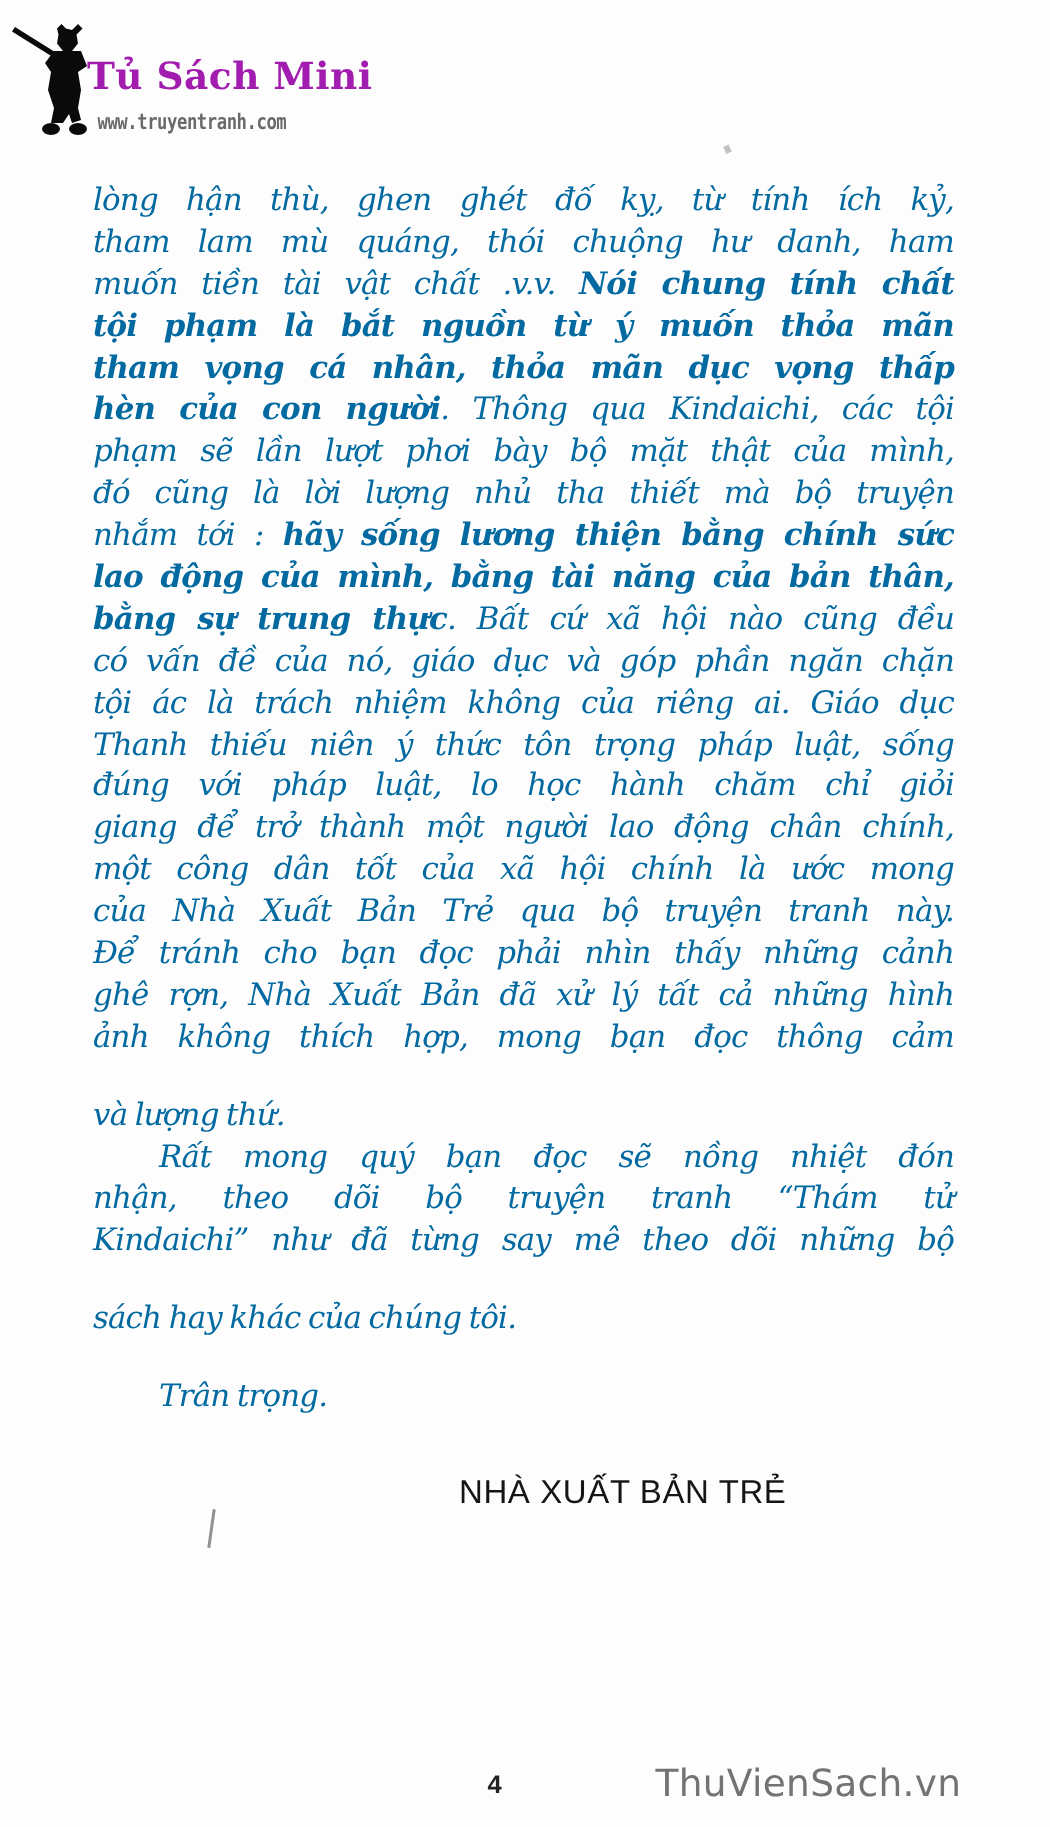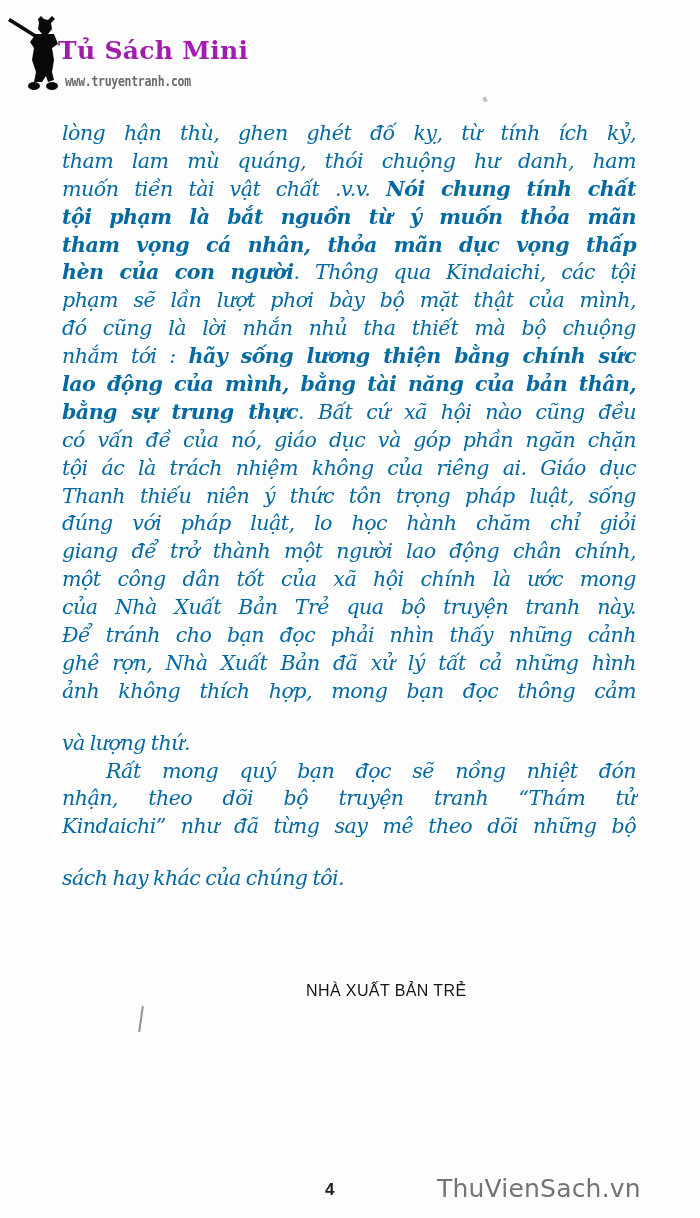--- a/index.html
+++ b/index.html
@@ -69,21 +69,21 @@
       word-spacing: -1px;
     }
     .line.last { text-align-last: left; margin-top: 24px; }
     .line.indent { padding-left: 44px; }
     .line b { font-weight: bold; }
     .signature {
       position: absolute;
       left: 306px;
       top: 982px;
       font-family: "Liberation Sans", sans-serif;
-      font-size: 16px;
+      font-size: 22px;
       letter-spacing: 0.4px;
       color: #151515;
       white-space: nowrap;
     }
     .stray-mark {
       position: absolute;
       left: 140px;
       top: 1006px;
       width: 2px;
       height: 26px;
@@ -143,39 +143,40 @@
 <div class="stray-dot"></div>
 
 <div class="body-text" id="body-text">
     <span class="line"><span>lòng hận thù, ghen ghét đố kỵ, từ tính ích kỷ,</span></span>
     <span class="line"><span>tham lam mù quáng, thói chuộng hư danh, ham</span></span>
     <span class="line"><span>muốn tiền tài vật chất .v.v. </span><b>Nói chung tính chất</b></span>
     <span class="line"><b>tội phạm là bắt nguồn từ ý muốn thỏa mãn</b></span>
     <span class="line"><b>tham vọng cá nhân, thỏa mãn dục vọng thấp</b></span>
     <span class="line"><b>hèn của con người</b><span>. Thông qua Kindaichi, các tội</span></span>
     <span class="line"><span>phạm sẽ lần lượt phơi bày bộ mặt thật của mình,</span></span>
-    <span class="line"><span>đó cũng là lời nhắn nhủ tha thiết mà bộ chuộng</span></span>
+    <span class="line"><span>đó cũng là lời lượng nhủ tha thiết mà bộ truyện</span></span>
     <span class="line"><span>nhắm tới : </span><b>hãy sống lương thiện bằng chính sức</b></span>
     <span class="line"><b>lao động của mình, bằng tài năng của bản thân,</b></span>
     <span class="line"><b>bằng sự trung thực</b><span>. Bất cứ xã hội nào cũng đều</span></span>
     <span class="line"><span>có vấn đề của nó, giáo dục và góp phần ngăn chặn</span></span>
     <span class="line"><span>tội ác là trách nhiệm không của riêng ai. Giáo dục</span></span>
     <span class="line"><span>Thanh thiếu niên ý thức tôn trọng pháp luật, sống</span></span>
     <span class="line"><span>đúng với pháp luật, lo học hành chăm chỉ giỏi</span></span>
     <span class="line"><span>giang để trở thành một người lao động chân chính,</span></span>
     <span class="line"><span>một công dân tốt của xã hội chính là ước mong</span></span>
     <span class="line"><span>của Nhà Xuất Bản Trẻ qua bộ truyện tranh này.</span></span>
     <span class="line"><span>Để tránh cho bạn đọc phải nhìn thấy những cảnh</span></span>
     <span class="line"><span>ghê rợn, Nhà Xuất Bản đã xử lý tất cả những hình</span></span>
     <span class="line"><span>ảnh không thích hợp, mong bạn đọc thông cảm</span></span>
     <span class="line last"><span>và lượng thứ.</span></span>
     <span class="line indent"><span>Rất mong quý bạn đọc sẽ nồng nhiệt đón</span></span>
     <span class="line"><span>nhận, theo dõi bộ truyện tranh “Thám tử</span></span>
     <span class="line"><span>Kindaichi” như đã từng say mê theo dõi những bộ</span></span>
     <span class="line last"><span>sách hay khác của chúng tôi.</span></span>
+    <span class="line last indent"><span>Trân trọng.</span></span>
   </div>
 
 <div class="signature">NHÀ XUẤT BẢN TRẺ</div>
 
 <div class="stray-mark"></div>
 
 <div class="page-number">4</div>
 <div class="watermark">ThuVienSach.vn</div>
 
 </body></html>

